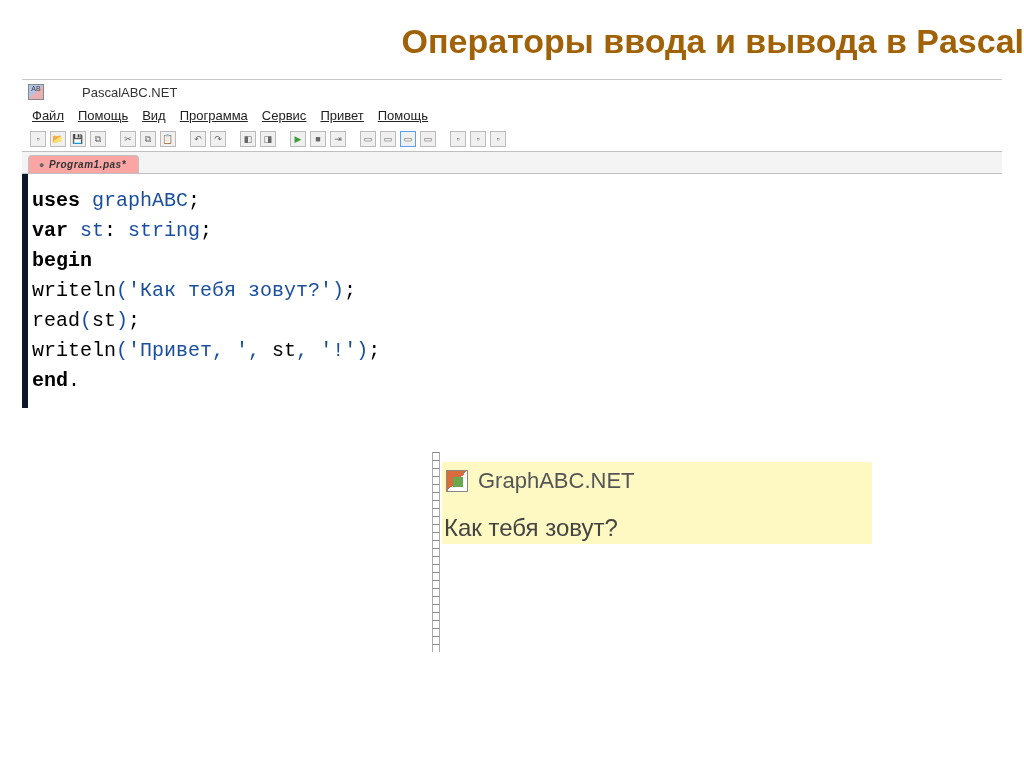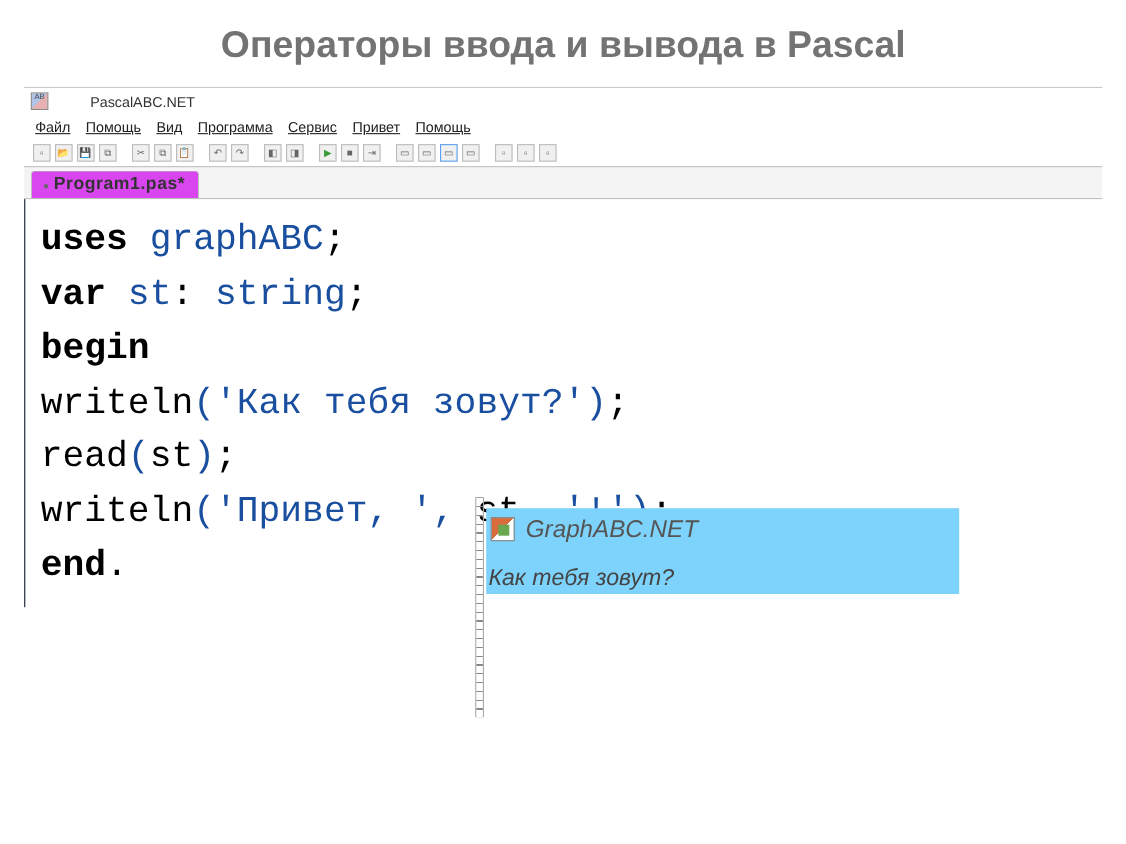--- a/index.html
+++ b/index.html
@@ -5,22 +5,22 @@
   * { margin: 0; padding: 0; box-sizing: border-box; }
   body {
     font-family: Arial, sans-serif;
     background: #fff;
     width: 1024px;
     height: 767px;
     overflow: hidden;
     position: relative;
   }
   .slide-title {
-    text-align: center;
-    color: #737373;
+    text-align: right;
+    color: #a16207;
     font-size: 34px;
     font-weight: bold;
     padding: 22px 0 18px 0;
   }
   .ide-window {
     margin: 0 22px;
     border-top: 1px solid #c8c8c8;
     background: #fff;
   }
   .title-bar {
@@ -66,59 +66,59 @@
   .tb-sep { width: 6px; }
   .tab-bar {
     border-top: 1px solid #c0c0c0;
     border-bottom: 1px solid #c0c0c0;
     background: #f4f4f4;
     padding: 0 6px;
     display: flex;
     align-items: flex-end;
   }
   .tab {
-    background: #d946ef;
+    background: #fca5a5;
     border: 1px solid #c0c0c0;
     border-bottom: none;
     padding: 3px 12px 3px 10px;
-    font-size: 16px;
+    font-size: 10px;
     font-weight: bold;
     letter-spacing: 0.5px;
     color: #333;
     border-radius: 4px 4px 0 0;
     margin-top: 3px;
+    font-style: italic;
   }
   .tab::before {
     content: "●";
     color: #666;
     margin-right: 4px;
     font-size: 9px;
   }
   .code-area {
-    padding: 12px 14px;
+    padding: 12px 4px;
     font-family: "Courier New", monospace;
-    font-size: 33px;
+    font-size: 20px;
     line-height: 1.5;
     white-space: pre;
     color: #222;
-    border-left: 1px solid #0f172a;
+    border-left: 6px solid #0f172a;
   }
   .kw { font-weight: bold; color: #000; }
   .id { color: #1a4fa0; }
   .str { color: #1a4fa0; }
   .punct { color: #1a4fa0; }
   .black { color: #000; }
 
   .output-window {
     position: absolute;
     left: 442px;
     top: 462px;
     width: 430px;
-    background: #7dd3fc;
-    font-style: italic;
+    background: #fef9c3;
   }
   .out-title {
     display: flex;
     align-items: center;
     font-size: 22px;
     color: #555;
     padding: 6px 0 10px 4px;
     margin-bottom: 8px;
   }
   .out-icon {
@@ -129,21 +129,21 @@
     position: relative;
   }
   .out-icon::after{
     content:"";
     position:absolute;
     left:6px; top:6px;
     width:10px; height:10px;
     background:#6aa84f;
   }
   .out-text {
-    font-size: 21px;
+    font-size: 24px;
     color: #444;
     line-height: 1.35;
     padding-left: 2px;
   }
   .ruler {
     position: absolute;
     left: 432px;
     top: 452px;
     width: 8px;
     height: 200px;

